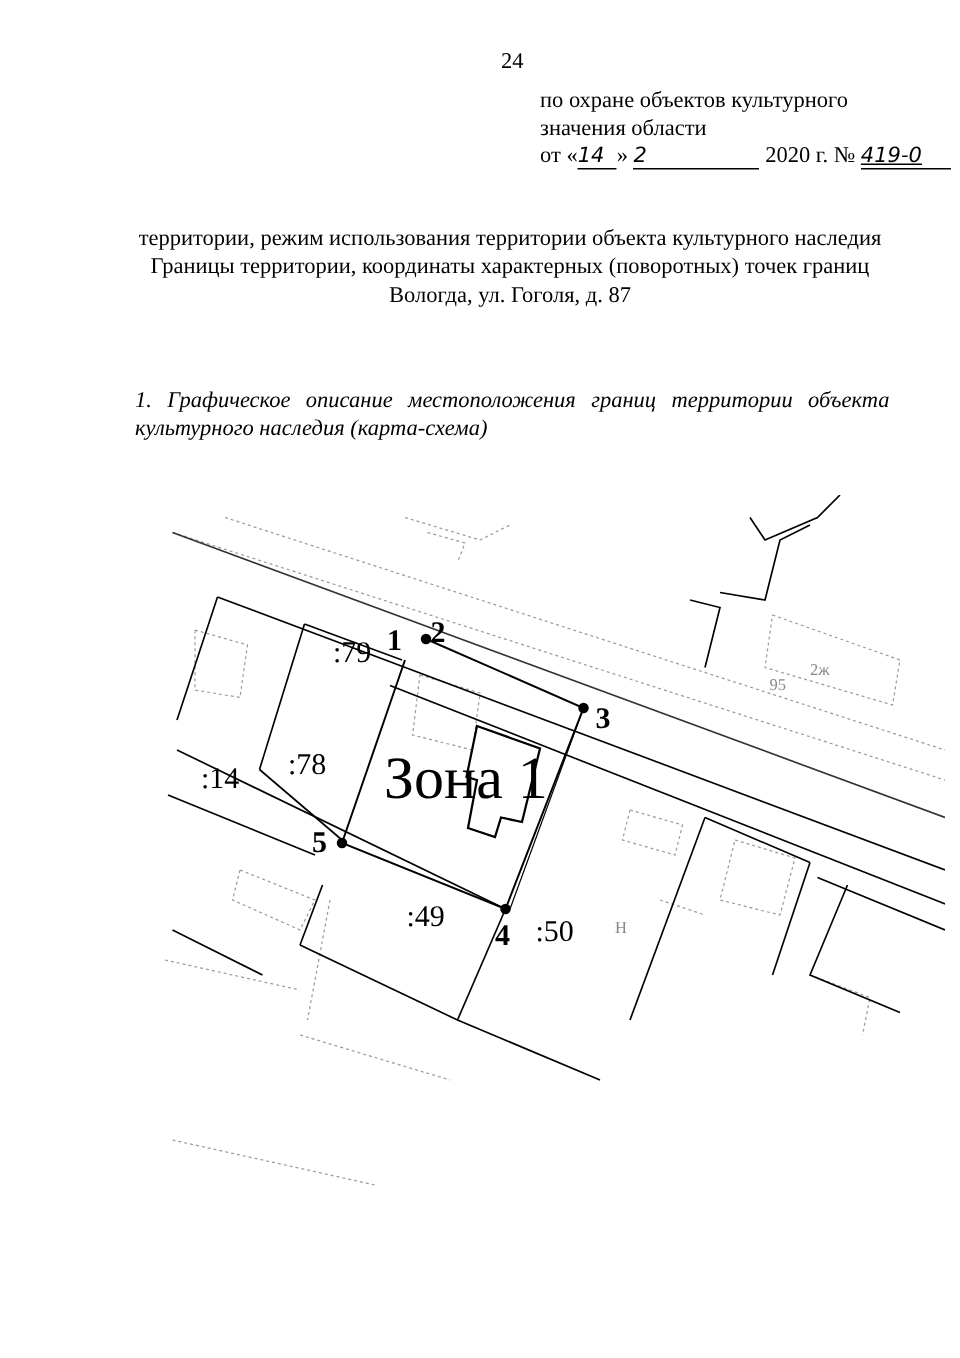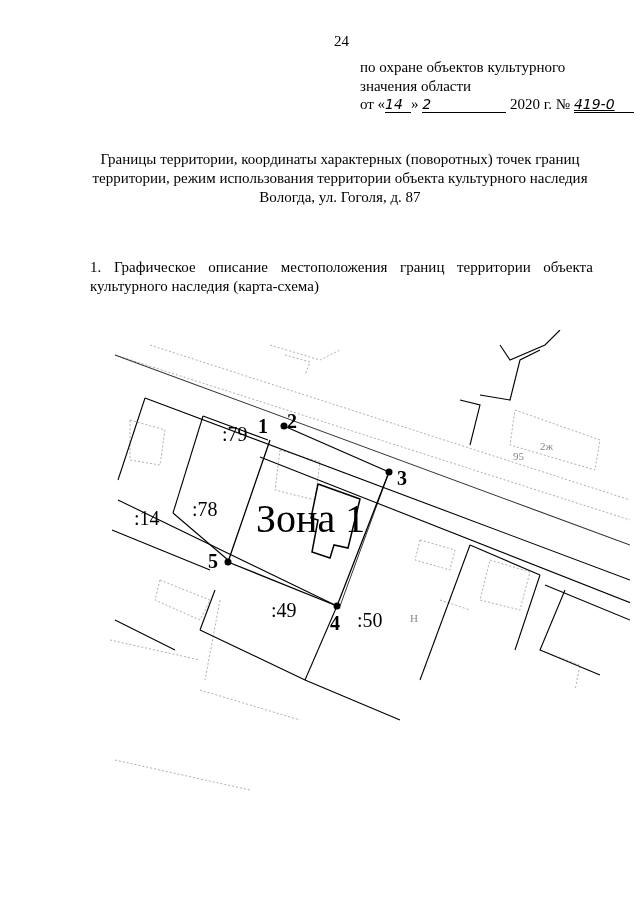--- a/index.html
+++ b/index.html
@@ -1,43 +1,43 @@
 <!DOCTYPE html>
 <html><head>
 <meta charset="utf-8">
 <style>
   html,body{margin:0;padding:0;background:#fff;}
   body{width:640px;height:905px;position:relative;overflow:hidden;font-family:"Liberation Serif","DejaVu Serif",serif;color:#000;}
   .pagenum{position:absolute;left:334px;top:33px;font-size:15px;}
   .appendix{position:absolute;left:360px;top:58px;font-size:15px;line-height:18.5px;}
   .appendix .hw{font-family:"DejaVu Sans",sans-serif;font-style:italic;font-size:14px;display:inline-block;border-bottom:1px solid #000;line-height:15px;}
   .title{position:absolute;left:70px;top:150px;width:540px;text-align:center;font-size:15px;line-height:19px;}
-  .section{position:absolute;left:90px;top:258px;width:503px;font-size:15px;line-height:19px;text-align:justify;text-align-last:left;}
+  .section{position:absolute;left:90px;top:258px;width:503px;font-size:15px;line-height:19px;text-align:justify;text-align-last:left;font-style:italic;}
   .map{position:absolute;left:100px;top:330px;}
   .map text{font-family:"Liberation Serif","DejaVu Serif",serif;}
 </style>
 </head>
 <body>
 
 <div class="pagenum">24</div>
 
 <div class="appendix">
   <div>по охране объектов культурного</div>
   <div>значения области</div>
   <div>
     <span>от «</span><span class="hw" style="width:26px;">14</span><span>»</span>
     <span class="hw" style="width:84px;">2</span>
     <span>2020 г. №</span>
     <span class="hw" style="width:60px;text-decoration:underline;">419-0</span>
   </div>
 </div>
 
 <div class="title">
+  <div>территории, режим использования территории объекта культурного наследия</div>
   <div>Границы территории, координаты характерных (поворотных) точек границ</div>
-  <div>территории, режим использования территории объекта культурного наследия</div>
   <div>Вологда, ул. Гоголя, д. 87</div>
 </div>
 
 <div class="section">1. Графическое описание местоположения границ территории объекта культурного наследия (карта-схема)</div>
 
 <svg class="map" width="530" height="480" viewBox="100 330 530 480" xmlns="http://www.w3.org/2000/svg">
 
   <g stroke="#999" stroke-width="0.8" stroke-dasharray="2,2" fill="none">
     <path d="M115 355 L630 520"></path>
     <path d="M150 345 L630 500"></path>

